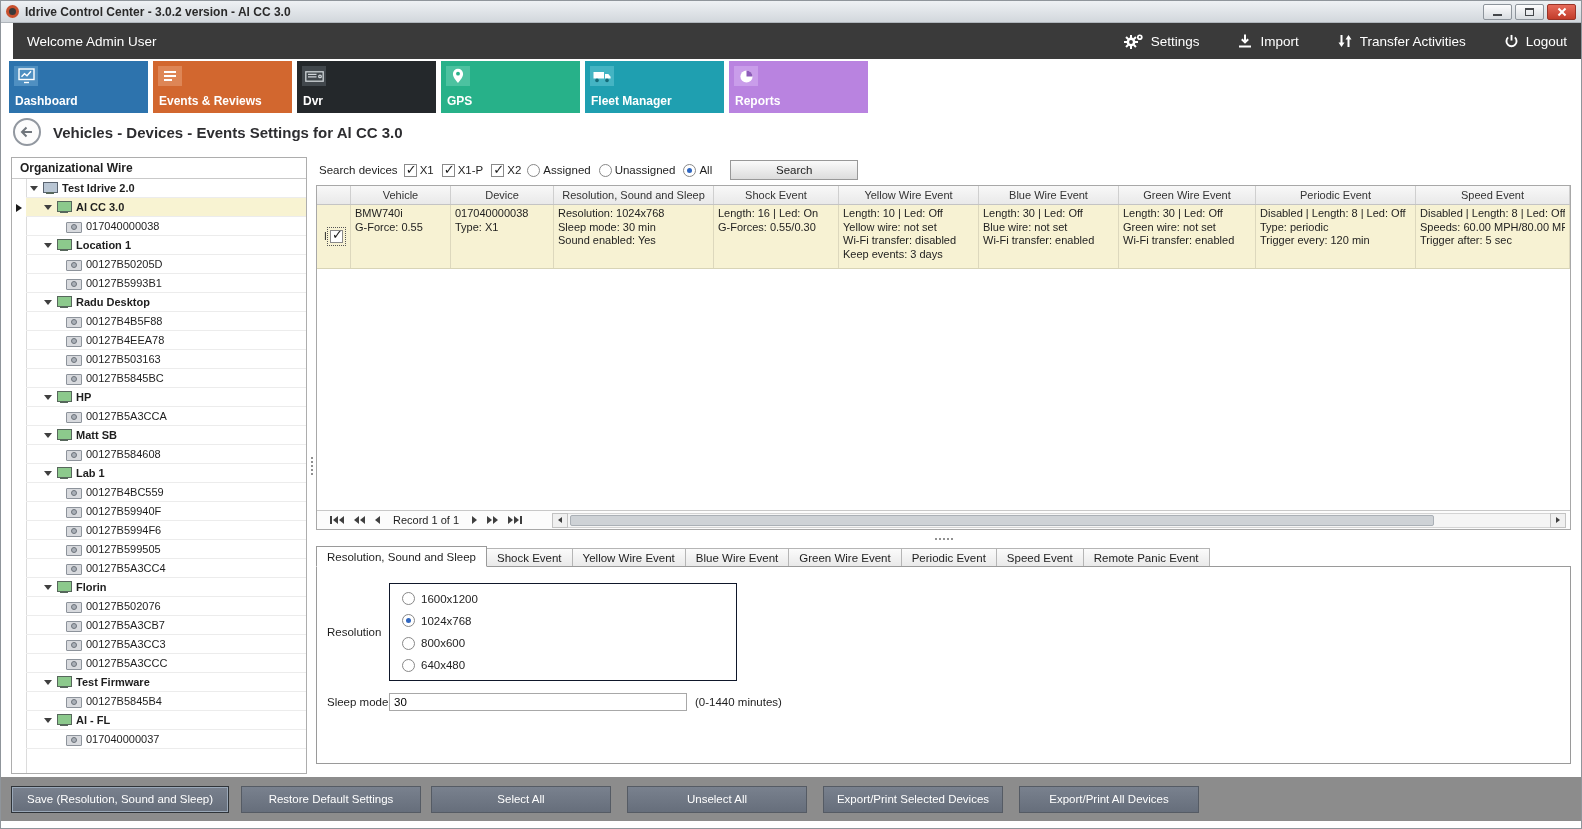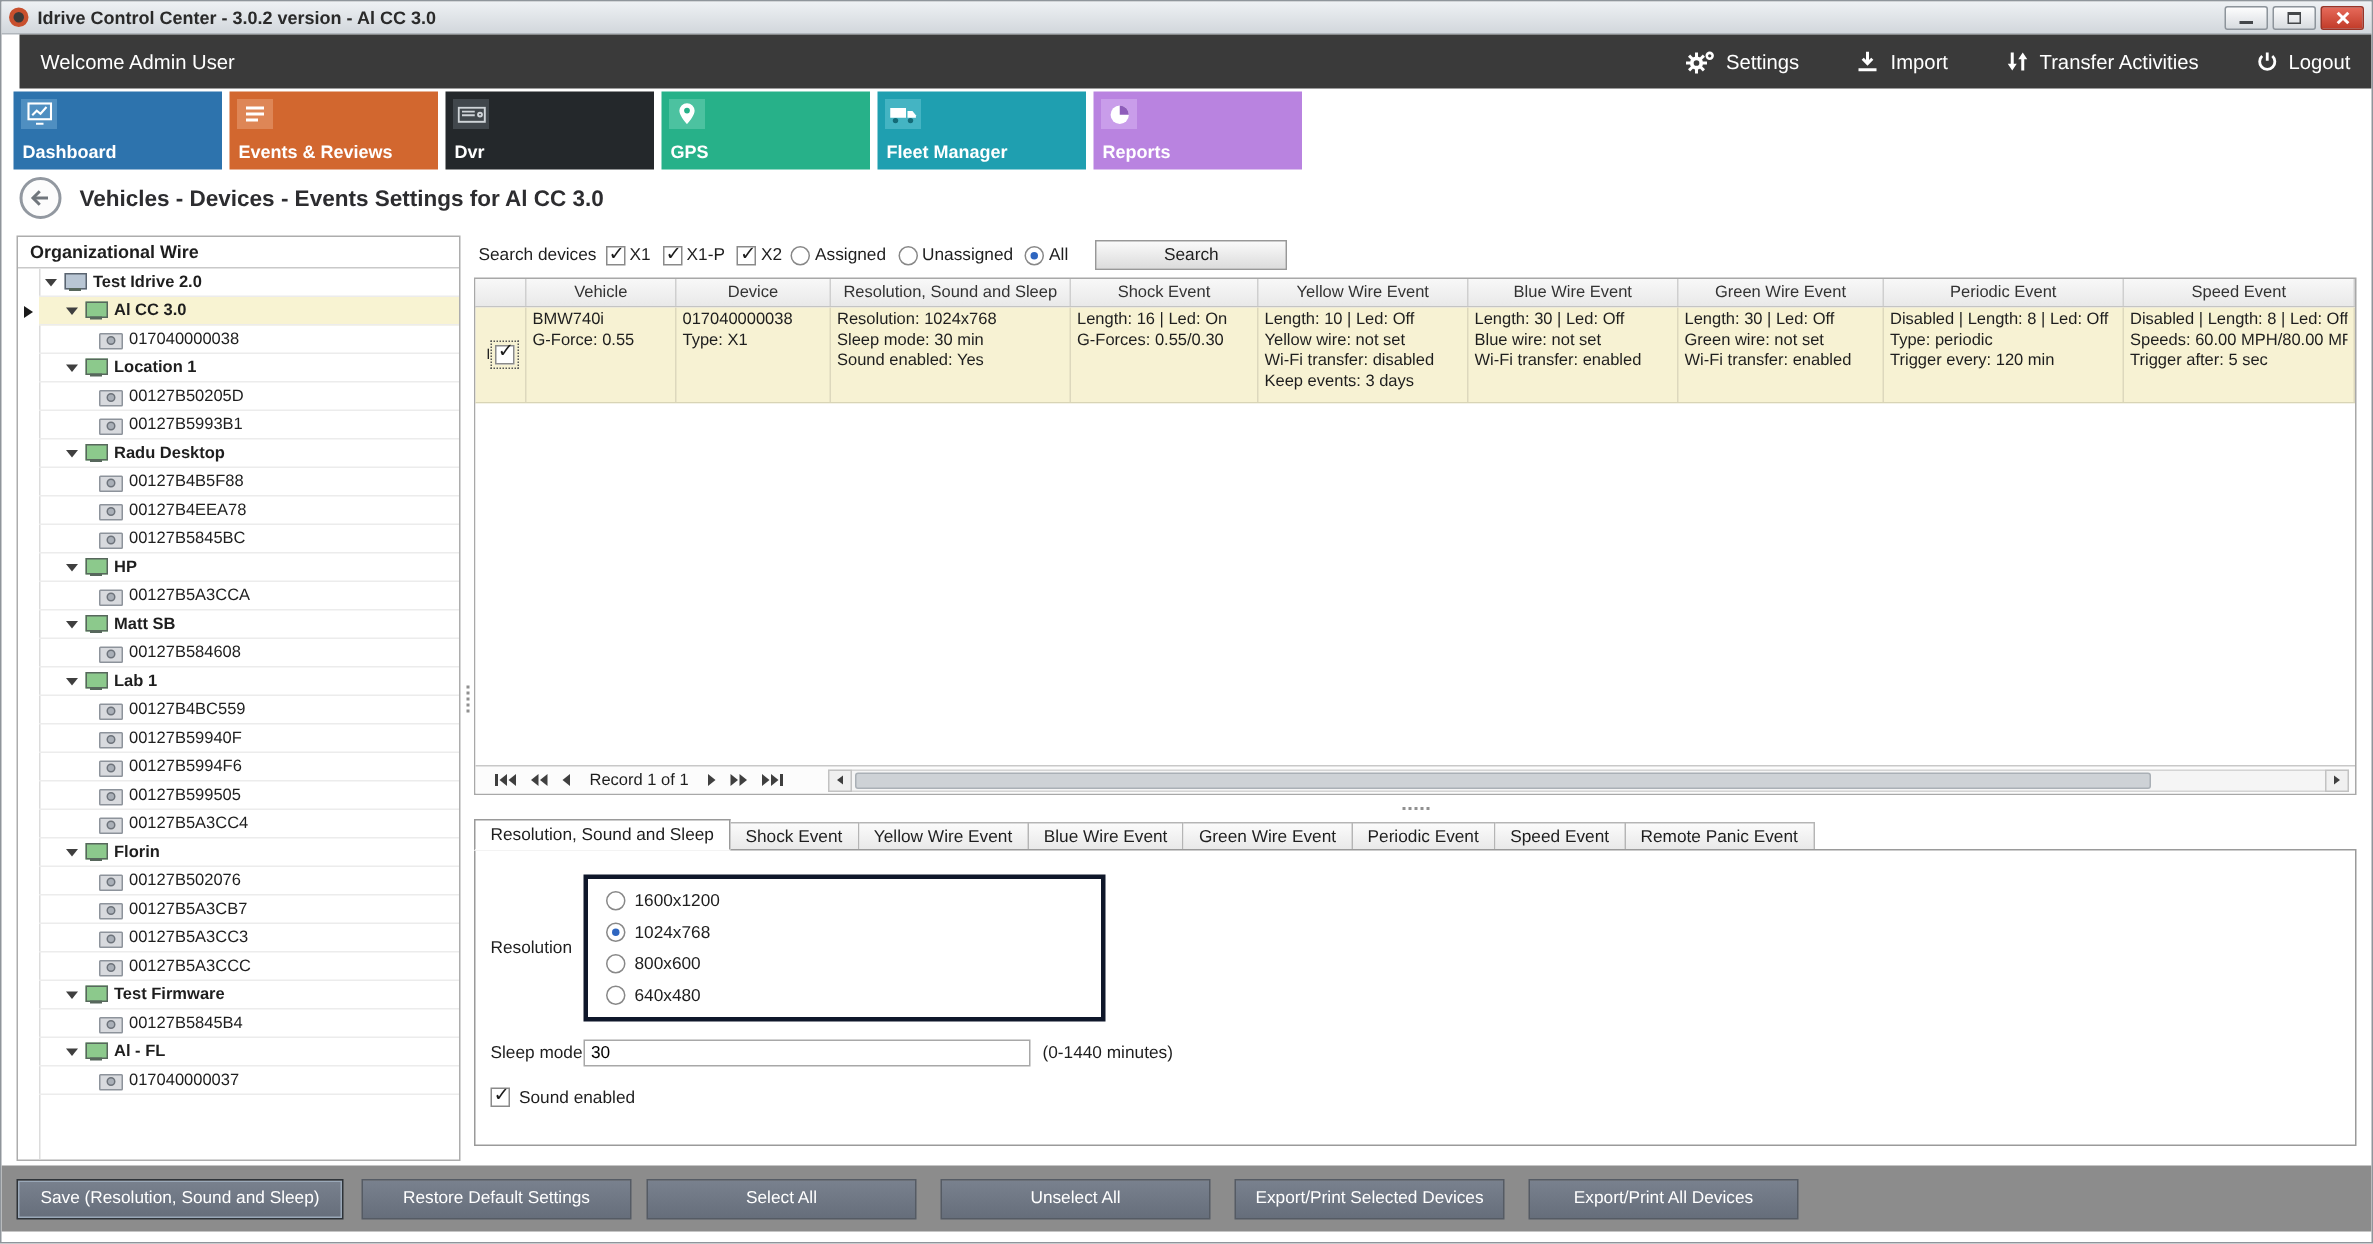--- a/index.html
+++ b/index.html
@@ -118,21 +118,21 @@
   
   .tabs{position:absolute;left:315px;top:545px;right:10px;height:21px;display:flex;align-items:flex-end;}
   .tab{height:19px;display:flex;align-items:center;padding:0 10px;font-size:11.5px;white-space:nowrap;
     background:linear-gradient(#fbfbfb,#e9e9e9);border:1px solid #b5b5b5;border-left:none;cursor:pointer;}
   .tab:first-child{border-left:1px solid #b5b5b5;}
   .tab.active{height:21px;background:#fff;border:1px solid #9a9a9a;border-bottom:1px solid #fff;position:relative;z-index:2;}
   .tabpanel{position:absolute;left:315px;top:565px;right:10px;bottom:64px;border:1px solid #9a9a9a;background:#fff;
     padding:16px 0 0 10px;z-index:1;}
   .res-row{display:flex;align-items:center;}
   .lab{width:62px;flex:none;font-size:11.5px;}
-  .res-box{width:348px;height:98px;border:3px solid #0f172a;padding:8px 12px;display:flex;flex-direction:column;justify-content:space-between;}
+  .res-box{width:348px;height:98px;border:1px solid #0f172a;padding:8px 12px;display:flex;flex-direction:column;justify-content:space-between;}
   .opt{display:flex;align-items:center;gap:6px;font-size:11.5px;cursor:pointer;}
   .sleep-row{display:flex;align-items:center;margin-top:12px;}
   .sleep-input{width:298px;height:18px;border:1px solid #a8a8a8;font-size:11.5px;padding:0 4px;font-family:inherit;}
   .sleep-hint{font-size:11.5px;margin-left:8px;}
   .sound-row{display:flex;align-items:center;gap:6px;margin-top:14px;font-size:11.5px;}
 
   
   .footer{position:absolute;left:0;right:0;bottom:7px;height:44px;background:#8c8c8c;display:flex;align-items:center;padding-left:10px;}
   .fbtn{height:27px;background:linear-gradient(#79818e,#666e7b);border:1px solid #555b64;color:#fff;font-size:11.5px;
     display:flex;align-items:center;justify-content:center;white-space:nowrap;cursor:pointer;}
@@ -358,20 +358,27 @@
         <div class="tree-gutter-cell"></div>
         <div class="tree-content lvl2">
           <span class="icon-cam"></span>
           <span class="tree-label">00127B4EEA78</span>
         </div>
       </div>
       <div class="tree-row">
         <div class="tree-gutter-cell"></div>
         <div class="tree-content lvl2">
           <span class="icon-cam"></span>
+          <span class="tree-label">00127B503163</span>
+        </div>
+      </div>
+      <div class="tree-row">
+        <div class="tree-gutter-cell"></div>
+        <div class="tree-content lvl2">
+          <span class="icon-cam"></span>
           <span class="tree-label">00127B5845BC</span>
         </div>
       </div>
       <div class="tree-row">
         <div class="tree-gutter-cell"></div>
         <div class="tree-content lvl1">
           <span class="exp"></span>
           <span class="icon-pc"></span>
           <span class="tree-label bold">HP</span>
         </div>
@@ -685,24 +692,20 @@
           <span class="rb"></span>
           <span>640x480</span>
         </div>
       </div>
   </div>
   <div class="sleep-row">
     <span class="lab">Sleep mode</span>
     <input class="sleep-input" type="text" value="30" style="">
     <span class="sleep-hint">(0-1440 minutes)</span>
   </div>
-  <div class="sound-row">
-    <span class="cb checked"></span>
-    <span>Sound enabled</span>
-  </div>
 </div>
 
 <div class="footer">
     <div class="fbtn primary" style="width:218px;margin-right:12px">Save (Resolution, Sound and Sleep)</div>
     <div class="fbtn" style="width:180px;margin-right:10px">Restore Default Settings</div>
     <div class="fbtn" style="width:180px;margin-right:16px">Select All</div>
     <div class="fbtn" style="width:180px;margin-right:16px">Unselect All</div>
     <div class="fbtn" style="width:180px;margin-right:16px">Export/Print Selected Devices</div>
     <div class="fbtn" style="width:180px;margin-right:0px">Export/Print All Devices</div>
   </div>

